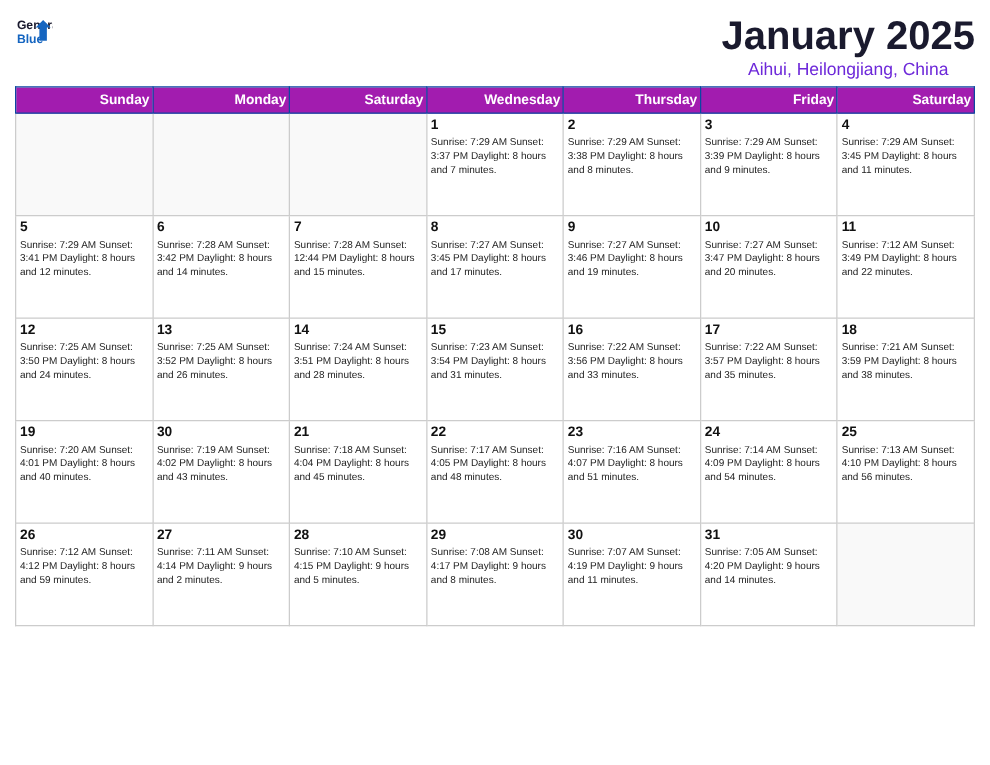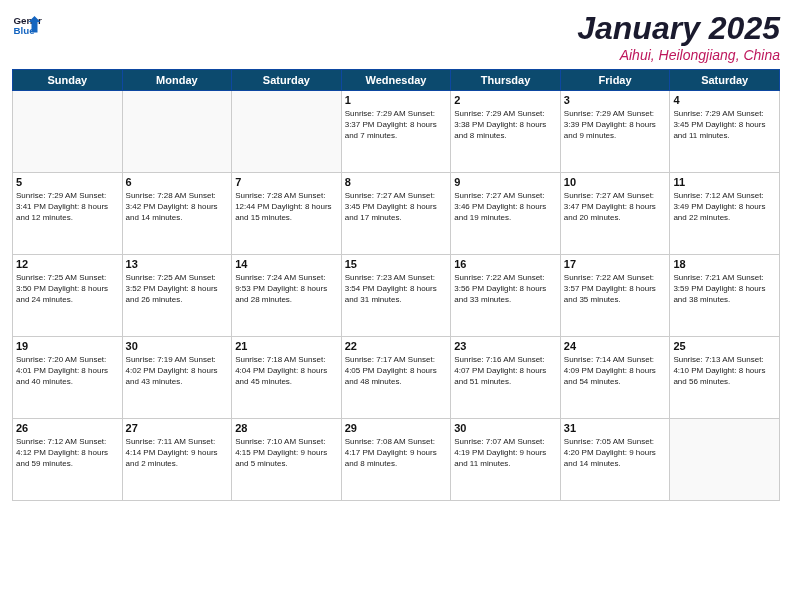--- a/index.html
+++ b/index.html
@@ -25,43 +25,43 @@
       display: flex;
       align-items: center;
       gap: 4px;
     }
     .logo-icon {
       width: 30px;
       height: 30px;
     }
     .title-block {
       text-align: right;
-      font-style: italic;
     }
     .month-title {
       font-size: 32px;
       font-weight: bold;
       color: #1a1a2e;
     }
     .location {
       font-size: 14px;
-      color: #be185d;
+      color: #6d28d9;
+      text-align: center;
     }
     .calendar {
       width: 100%;
       border-collapse: collapse;
       table-layout: fixed;
     }
     .calendar th {
-      background: #0c4a6e;
+      background: #a21caf;
       color: #fff;
       font-size: 11px;
       font-weight: bold;
       padding: 4px 2px;
-      text-align: center;
+      text-align: right;
       border: 1px solid #0d47a1;
     }
     .calendar td {
       border: 1px solid #ccc;
       vertical-align: top;
       padding: 3px 3px;
       font-size: 8.5px;
       color: #333;
       height: 82px;
       background: #fff;
@@ -208,21 +208,21 @@
           <td>
             <span class="day-num">13</span>
             <div class="day-info">Sunrise: 7:25 AM
 Sunset: 3:52 PM
 Daylight: 8 hours
 and 26 minutes.</div>
           </td>
           <td>
             <span class="day-num">14</span>
             <div class="day-info">Sunrise: 7:24 AM
-Sunset: 9:53 PM
+Sunset: 3:51 PM
 Daylight: 8 hours
 and 28 minutes.</div>
           </td>
           <td>
             <span class="day-num">15</span>
             <div class="day-info">Sunrise: 7:23 AM
 Sunset: 3:54 PM
 Daylight: 8 hours
 and 31 minutes.</div>
           </td>

